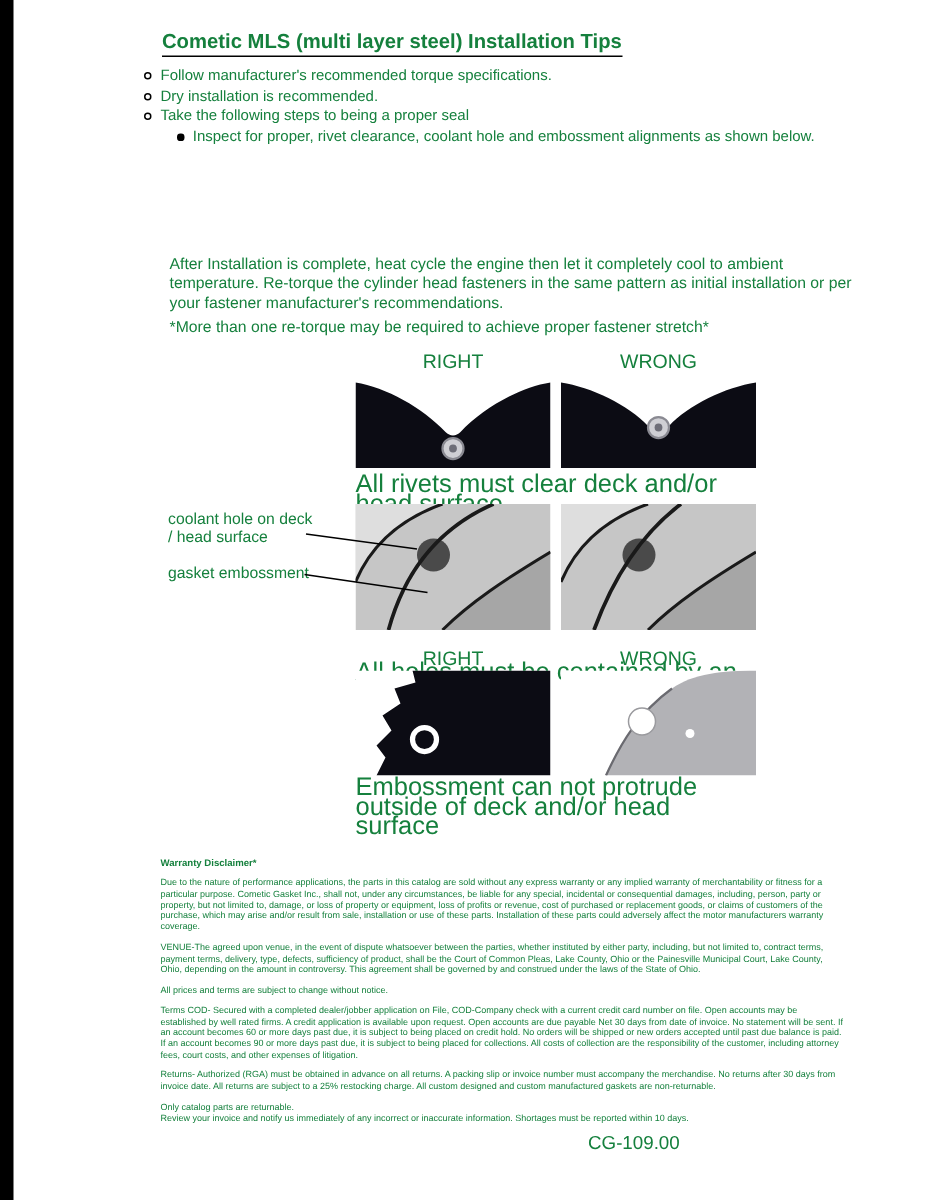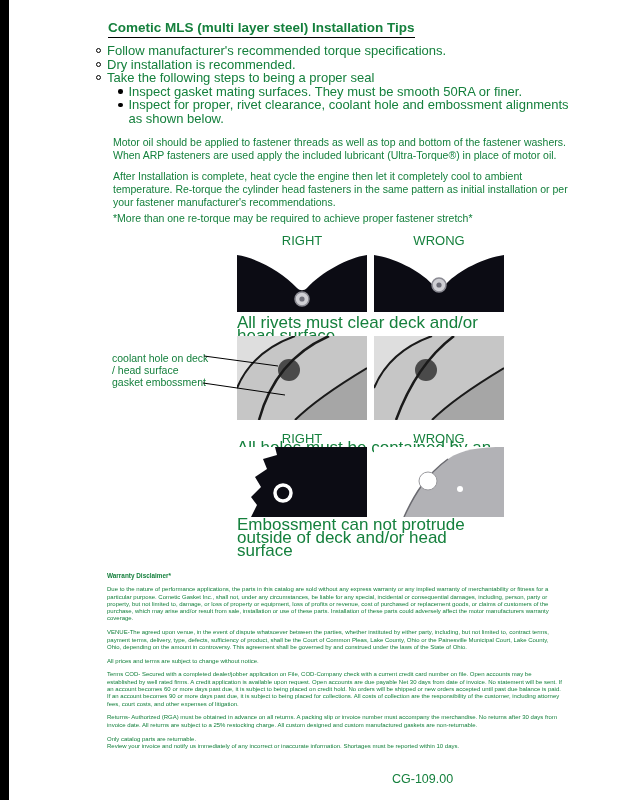--- a/index.html
+++ b/index.html
@@ -9,49 +9,49 @@
     font-family:"Liberation Sans", sans-serif; color:#15803d; overflow:hidden;
   }
   .edge-bar { position:absolute; left:0; top:0; width:9px; height:800px; background:#000; }
 
   .title {
     position:absolute; left:108px; top:20px;
     font-size:13.5px; font-weight:bold;
     border-bottom:1.5px solid #000; padding-bottom:2px; display:inline-block;
   }
 
-  .tips { position:absolute; left:96px; top:44px; width:480px; font-size:13px; }
+  .tips { position:absolute; left:96px; top:44px; width:480px; font-size:10px; }
   .bullet { display:flex; align-items:flex-start; line-height:13.5px; }
   .bullet .txt { flex:1; }
   .hollow { width:5px; height:5px; border:1px solid #000; border-radius:50%; margin:4px 6px 0 0; flex:none; }
   .filled { width:4.5px; height:4.5px; background:#000; border-radius:50%; margin:4.5px 6px 0 0; flex:none; }
   .sub { margin-left:22px; }
 
   .diesel-heading { position:absolute; left:113px; top:117px; font-size:12px; font-weight:bold; }
   .para { position:absolute; left:113px; width:462px; font-size:10.5px; line-height:13.2px; }
   .para1 { top:136px; }
   .para2 { top:170px; }
   .para3 { top:212px; }
 
   .dg-label { position:absolute; width:130px; text-align:center; font-size:13px; }
   .panel { position:absolute; width:130px; }
   .panel svg { display:block; width:100%; height:100%; }
   .dg-caption { position:absolute; font-size:17px; line-height:13px; }
 
   .ann { position:absolute; font-size:10.5px; line-height:12px; }
-  .ann-coolant { left:112px; top:352px; width:98px; }
+  .ann-coolant { left:112px; top:340px; width:98px; }
   .ann-emboss  { left:112px; top:376px; width:110px; }
   .ann-lines { position:absolute; left:0; top:0; width:618px; height:800px; pointer-events:none; }
 
   .legal { position:absolute; left:107px; top:572px; width:455px; font-size:6px; line-height:7.3px; }
   .legal .lg-head { font-size:6.4px; font-weight:bold; margin:0 0 7px 0; }
   .legal p { margin:0 0 6.5px 0; }
   .legal p.tight { margin:0; }
 
-  .footer-code { position:absolute; left:392px; top:772px; font-size:12.5px; }
+  .footer-code { position:absolute; left:392px; top:755px; font-size:12.5px; }
 </style>
 </head>
 <body>
 
 <div class="page">
   <div class="edge-bar"></div>
 
   <div class="title">Cometic MLS (multi layer steel) Installation Tips</div>
 
   <div class="tips">
@@ -62,29 +62,24 @@
     <div class="bullet">
       <span class="hollow"></span>
       <span class="txt">Dry installation is recommended.</span>
     </div>
     <div class="bullet">
       <span class="hollow"></span>
       <span class="txt">Take the following steps to being a proper seal</span>
     </div>
     <div class="bullet sub">
       <span class="filled"></span>
-      <span class="txt">Inspect gasket mating surfaces.  They must be smooth 50RA or finer.</span>
-    </div>
-    <div class="bullet sub">
-      <span class="filled"></span>
       <span class="txt">Inspect for proper, rivet clearance, coolant hole and embossment alignments as shown below.</span>
     </div>
   </div>
 
-  <div class="para para1">Motor oil should be applied to fastener threads as well as top and bottom of the fastener washers. When ARP fasteners are used apply the included lubricant (Ultra-Torque®) in place of motor oil.</div>
   <div class="para para3">*More than one re-torque may be required to achieve proper fastener stretch*</div>
   <div class="para para2">After Installation is complete, heat cycle the engine then let it completely cool to ambient temperature. Re-torque the cylinder head fasteners in the same pattern as initial installation or per your fastener manufacturer's recommendations.</div>
 
   <div class="dg-label" style="left:237px; top:233px;">RIGHT</div>
   <div class="dg-label" style="left:374px; top:233px;">WRONG</div>
 
   <div class="panel" style="left:237px; top:250px; height:62px;">
     <svg viewBox="0 0 130 62">
       <rect x="0" y="0" width="130" height="62" fill="#ffffff"></rect>
       <path d="M0,62 L0,5 C20,8 45,22 60,38 C63,41 67,41 70,38 C85,22 110,8 130,5 L130,62 Z" fill="#0c0c14"></path>

